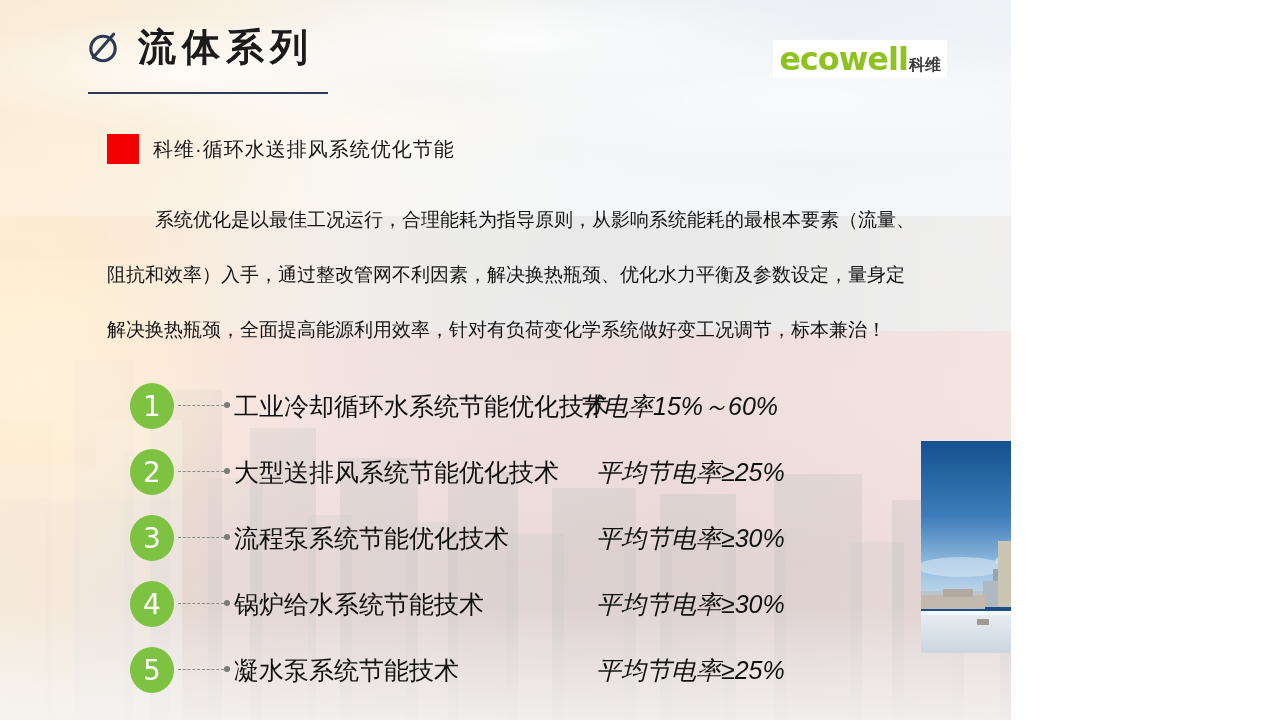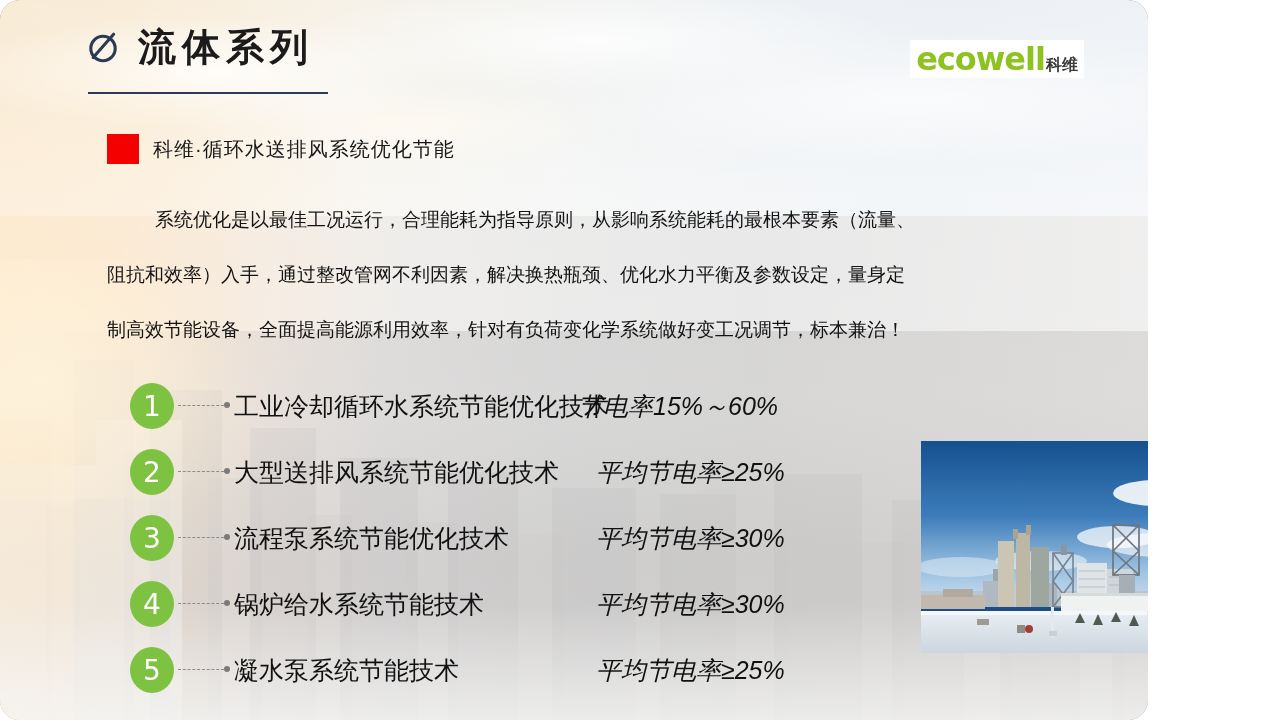--- a/index.html
+++ b/index.html
@@ -2,26 +2,25 @@
 <html><head>
 <meta charset="utf-8">
 <style>
   html, body {
     margin: 0;
     padding: 0;
     background: #ffffff;
   }
   .slide {
     position: relative;
-    width: 1148px;
+    width: 1011px;
     height: 720px;
     overflow: hidden;
     font-family: "Liberation Sans", "DejaVu Sans", sans-serif;
-    background: #737373;
-    border-radius: 20px;
+    background: #fca5a5;
   }
 
   
   .bg-root { position:absolute; inset:0; overflow:hidden; }
 
   .bg-sky {
     position: absolute; left:0; top:0; width:100%; height:46%;
     background:
       linear-gradient(100deg,
         #f6e3c4 0%,
@@ -238,21 +237,21 @@
   </div>
 
   <div class="section-heading">
     <span class="red-square"></span>
     <span class="section-heading-text">科维·循环水送排风系统优化节能</span>
   </div>
 
   <div class="body-para">
     <span class="ln">系统优化是以最佳工况运行，合理能耗为指导原则，从影响系统能耗的最根本要素（流量、</span>
     <span class="ln">阻抗和效率）入手，通过整改管网不利因素，解决换热瓶颈、优化水力平衡及参数设定，量身定</span>
-    <span class="ln">制高效节能设备，全面提高能源利用效率，针对有负荷变化学系统做好变工况调节，标本兼治！</span>
+    <span class="ln">解决换热瓶颈，全面提高能源利用效率，针对有负荷变化学系统做好变工况调节，标本兼治！</span>
   </div>
 
   <div class="list">
 
     <div class="list-item">
       <span class="num-circle">1</span>
       <span class="connector">
         <span class="dash"></span>
           <span class="dot"></span>
       </span>

